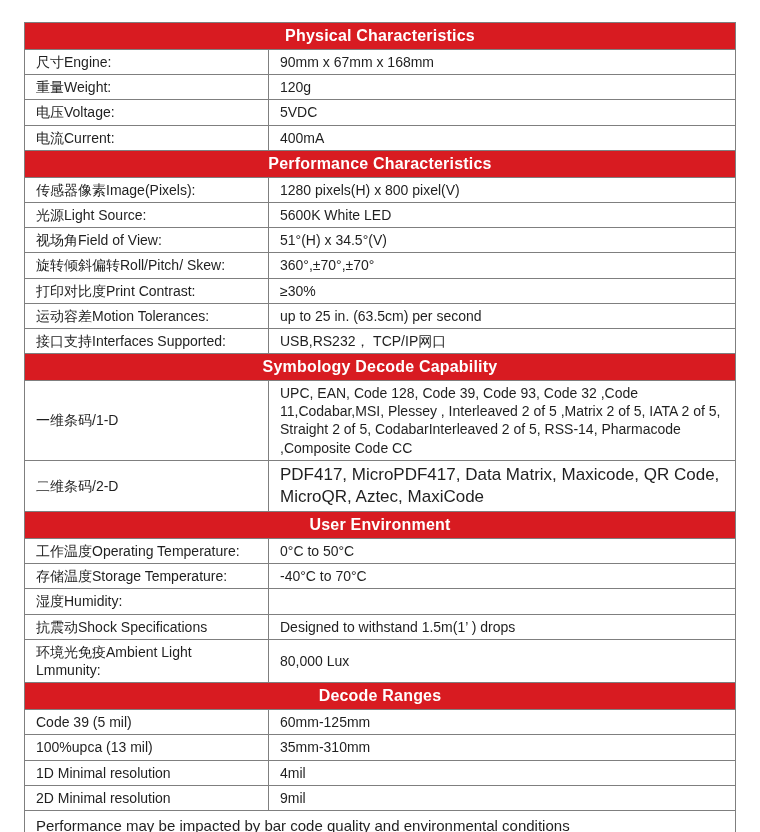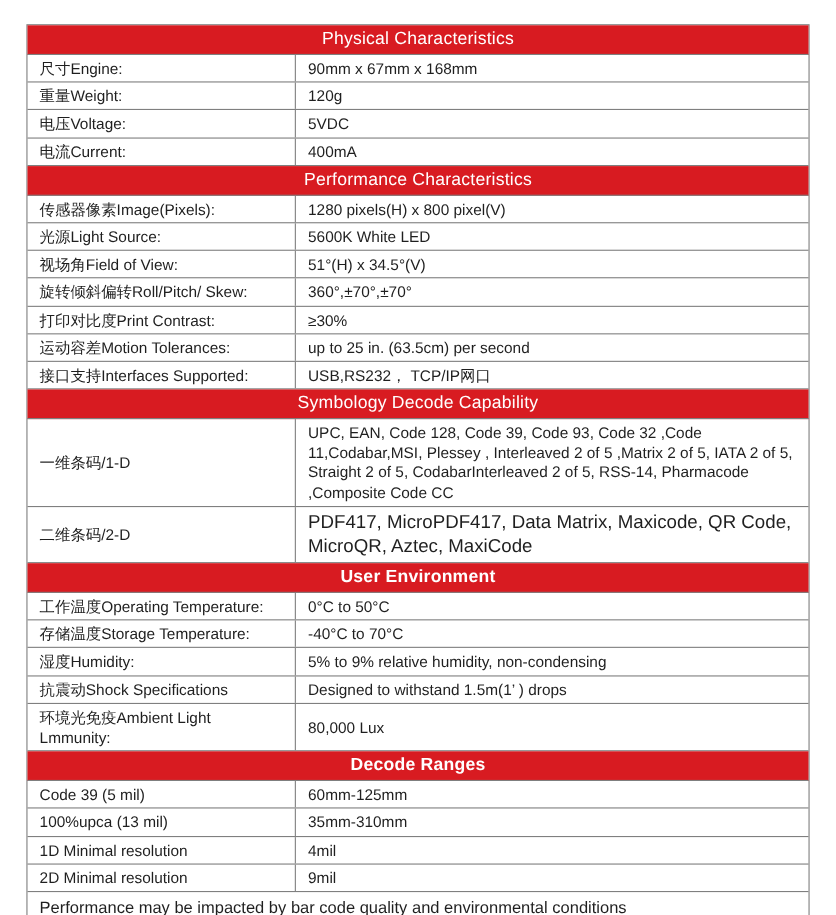--- a/index.html
+++ b/index.html
@@ -17,21 +17,21 @@
     position:absolute;left:24px;top:22px;width:712px;
     border:1px solid var(--border);
     background:#fff;
   }
   .section-header{
     background:var(--red);color:var(--hdr-text);
     text-align:center;font-size:16px;line-height:20px;
     padding:3px 0;border-bottom:1px solid var(--border);
     letter-spacing:.2px;
   }
-  .hdr-bold{font-weight:normal;}
+  .hdr-bold{font-weight:bold;}
   .hdr-regular{font-weight:bold;}
   .row{display:flex;border-bottom:1px solid var(--border);min-height:24px;align-items:center;}
   .cell{padding:3px 8px 3px 11px;font-size:14px;line-height:1.3;}
   .cell.label{flex:0 0 244px;border-right:1px solid var(--border);align-self:stretch;display:flex;align-items:center;}
   .cell.value{flex:1 1 auto;}
   .cell.value.small{font-size:17px;}
   .note-row{
     border-bottom:1px solid var(--border);
     padding:5px 11px;font-size:15px;line-height:1.3;min-height:25px;
   }
@@ -105,21 +105,20 @@
         <div class="row">
           <div class="cell label">工作温度Operating Temperature:</div>
           <div class="cell value">0°C to 50°C</div>
         </div>
         <div class="row">
           <div class="cell label">存储温度Storage Temperature:</div>
           <div class="cell value">-40°C to 70°C</div>
         </div>
         <div class="row">
           <div class="cell label">湿度Humidity:</div>
-          <div class="cell value">5% to 9% relative humidity, non-condensing</div>
         </div>
         <div class="row">
           <div class="cell label">抗震动Shock Specifications</div>
           <div class="cell value">Designed to withstand 1.5m(1’ ) drops</div>
         </div>
         <div class="row">
           <div class="cell label">环境光免疫Ambient Light Lmmunity:</div>
           <div class="cell value">80,000 Lux</div>
         </div>
         <div class="section-header hdr-regular">Decode Ranges</div>

